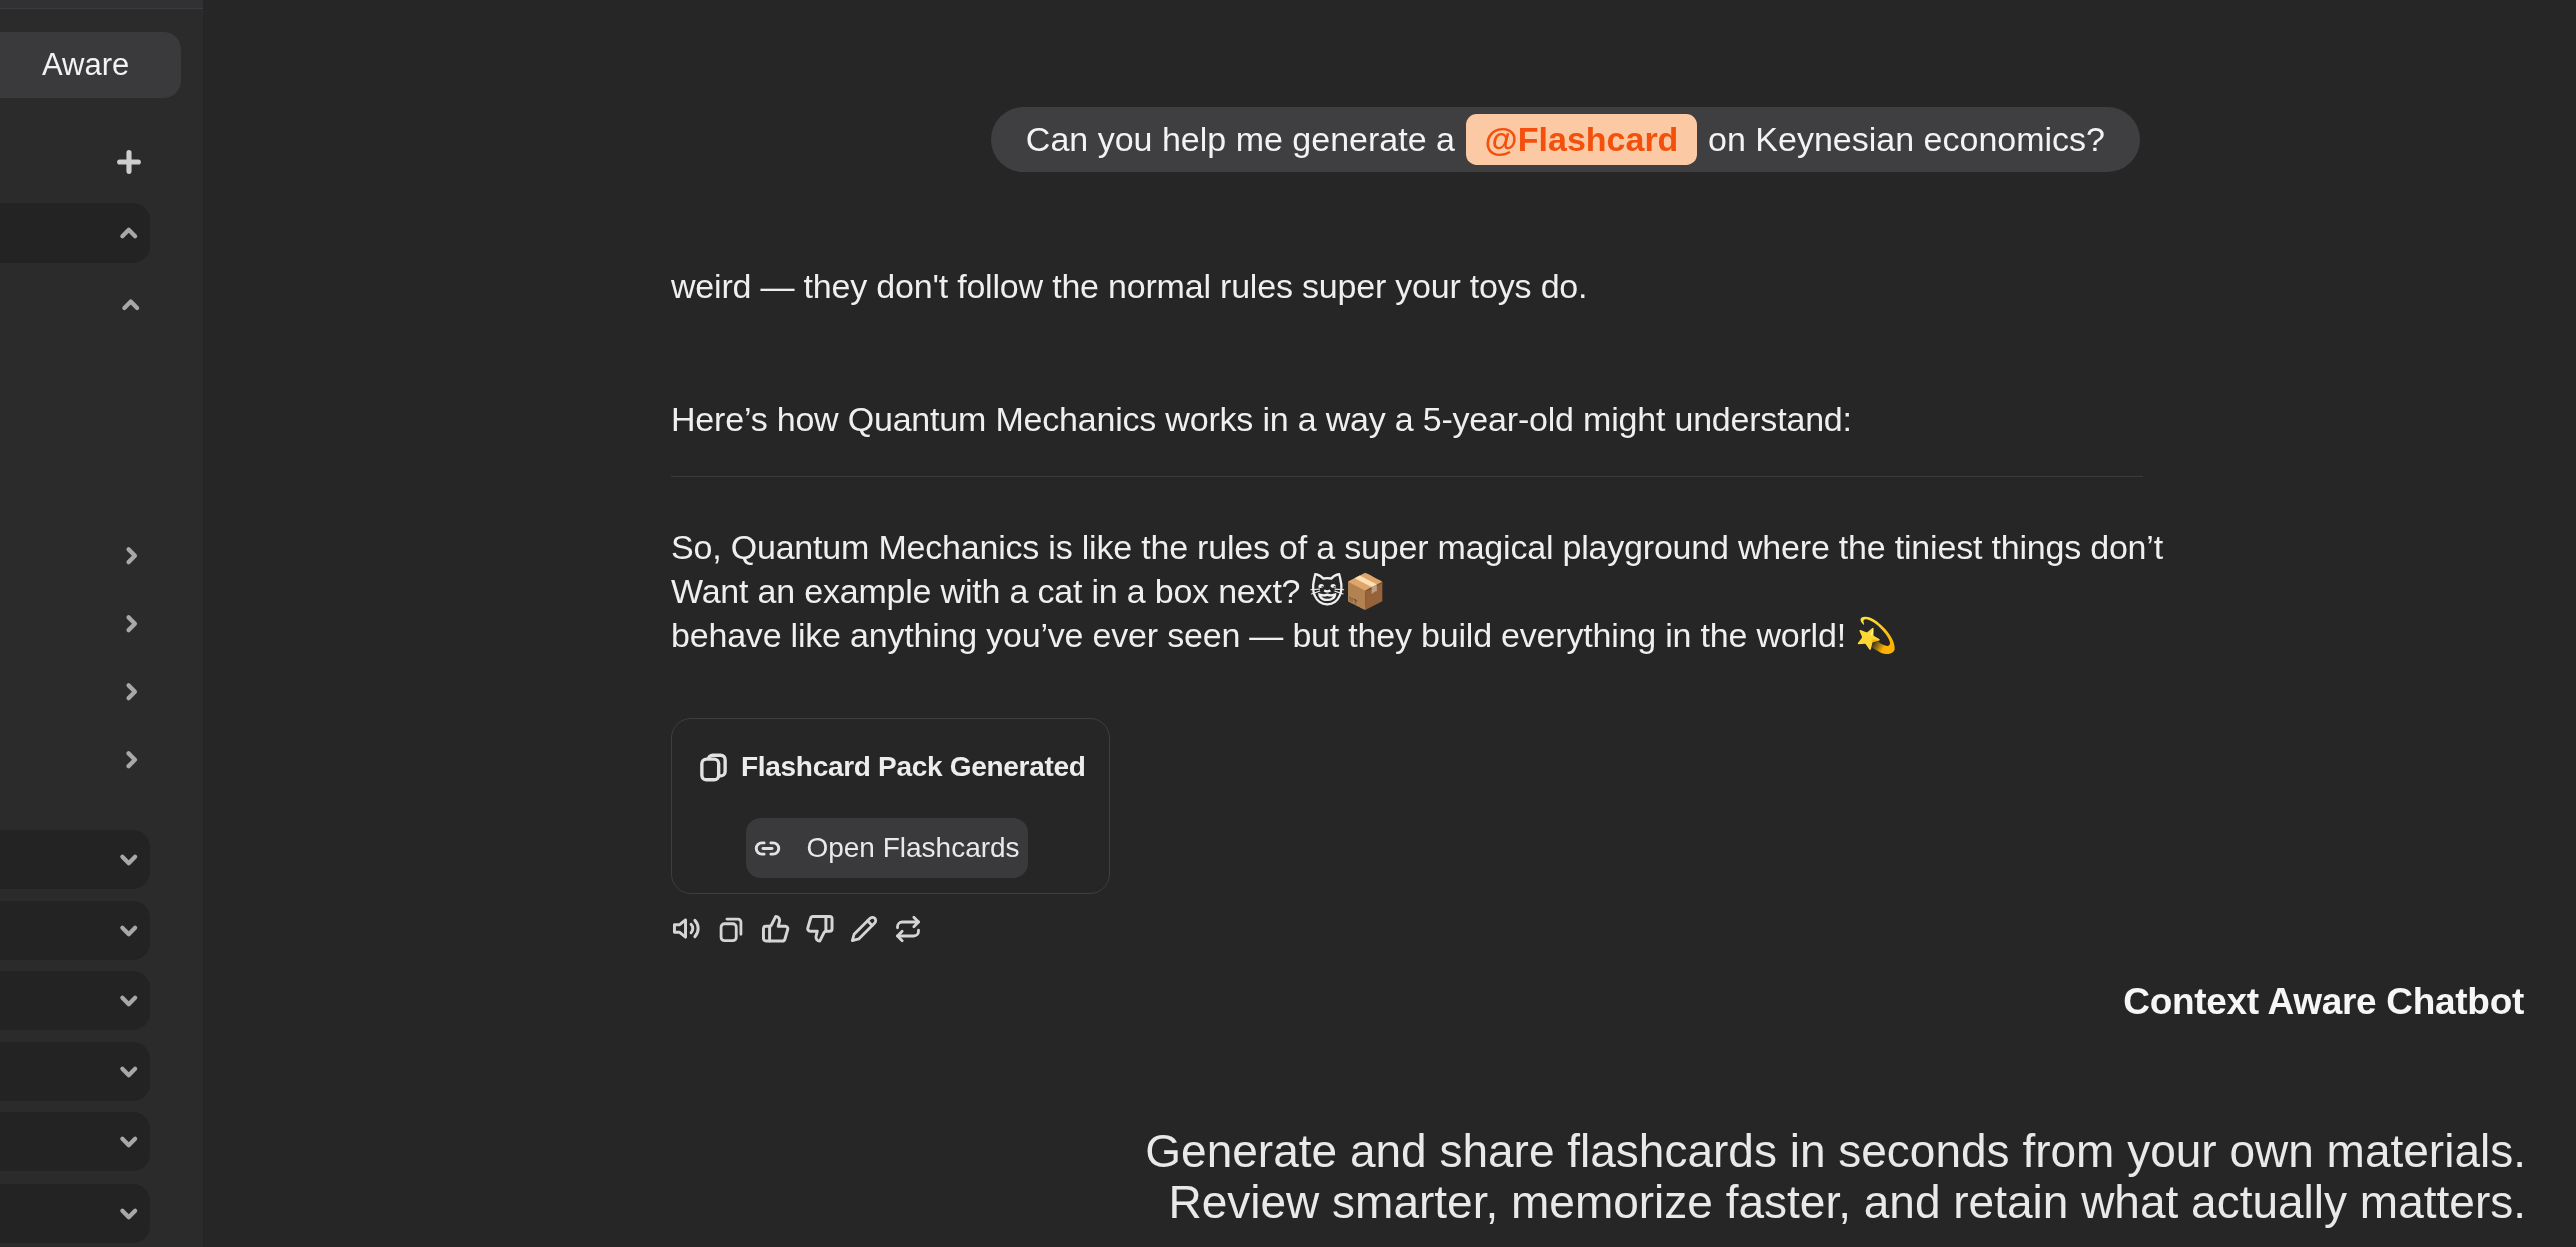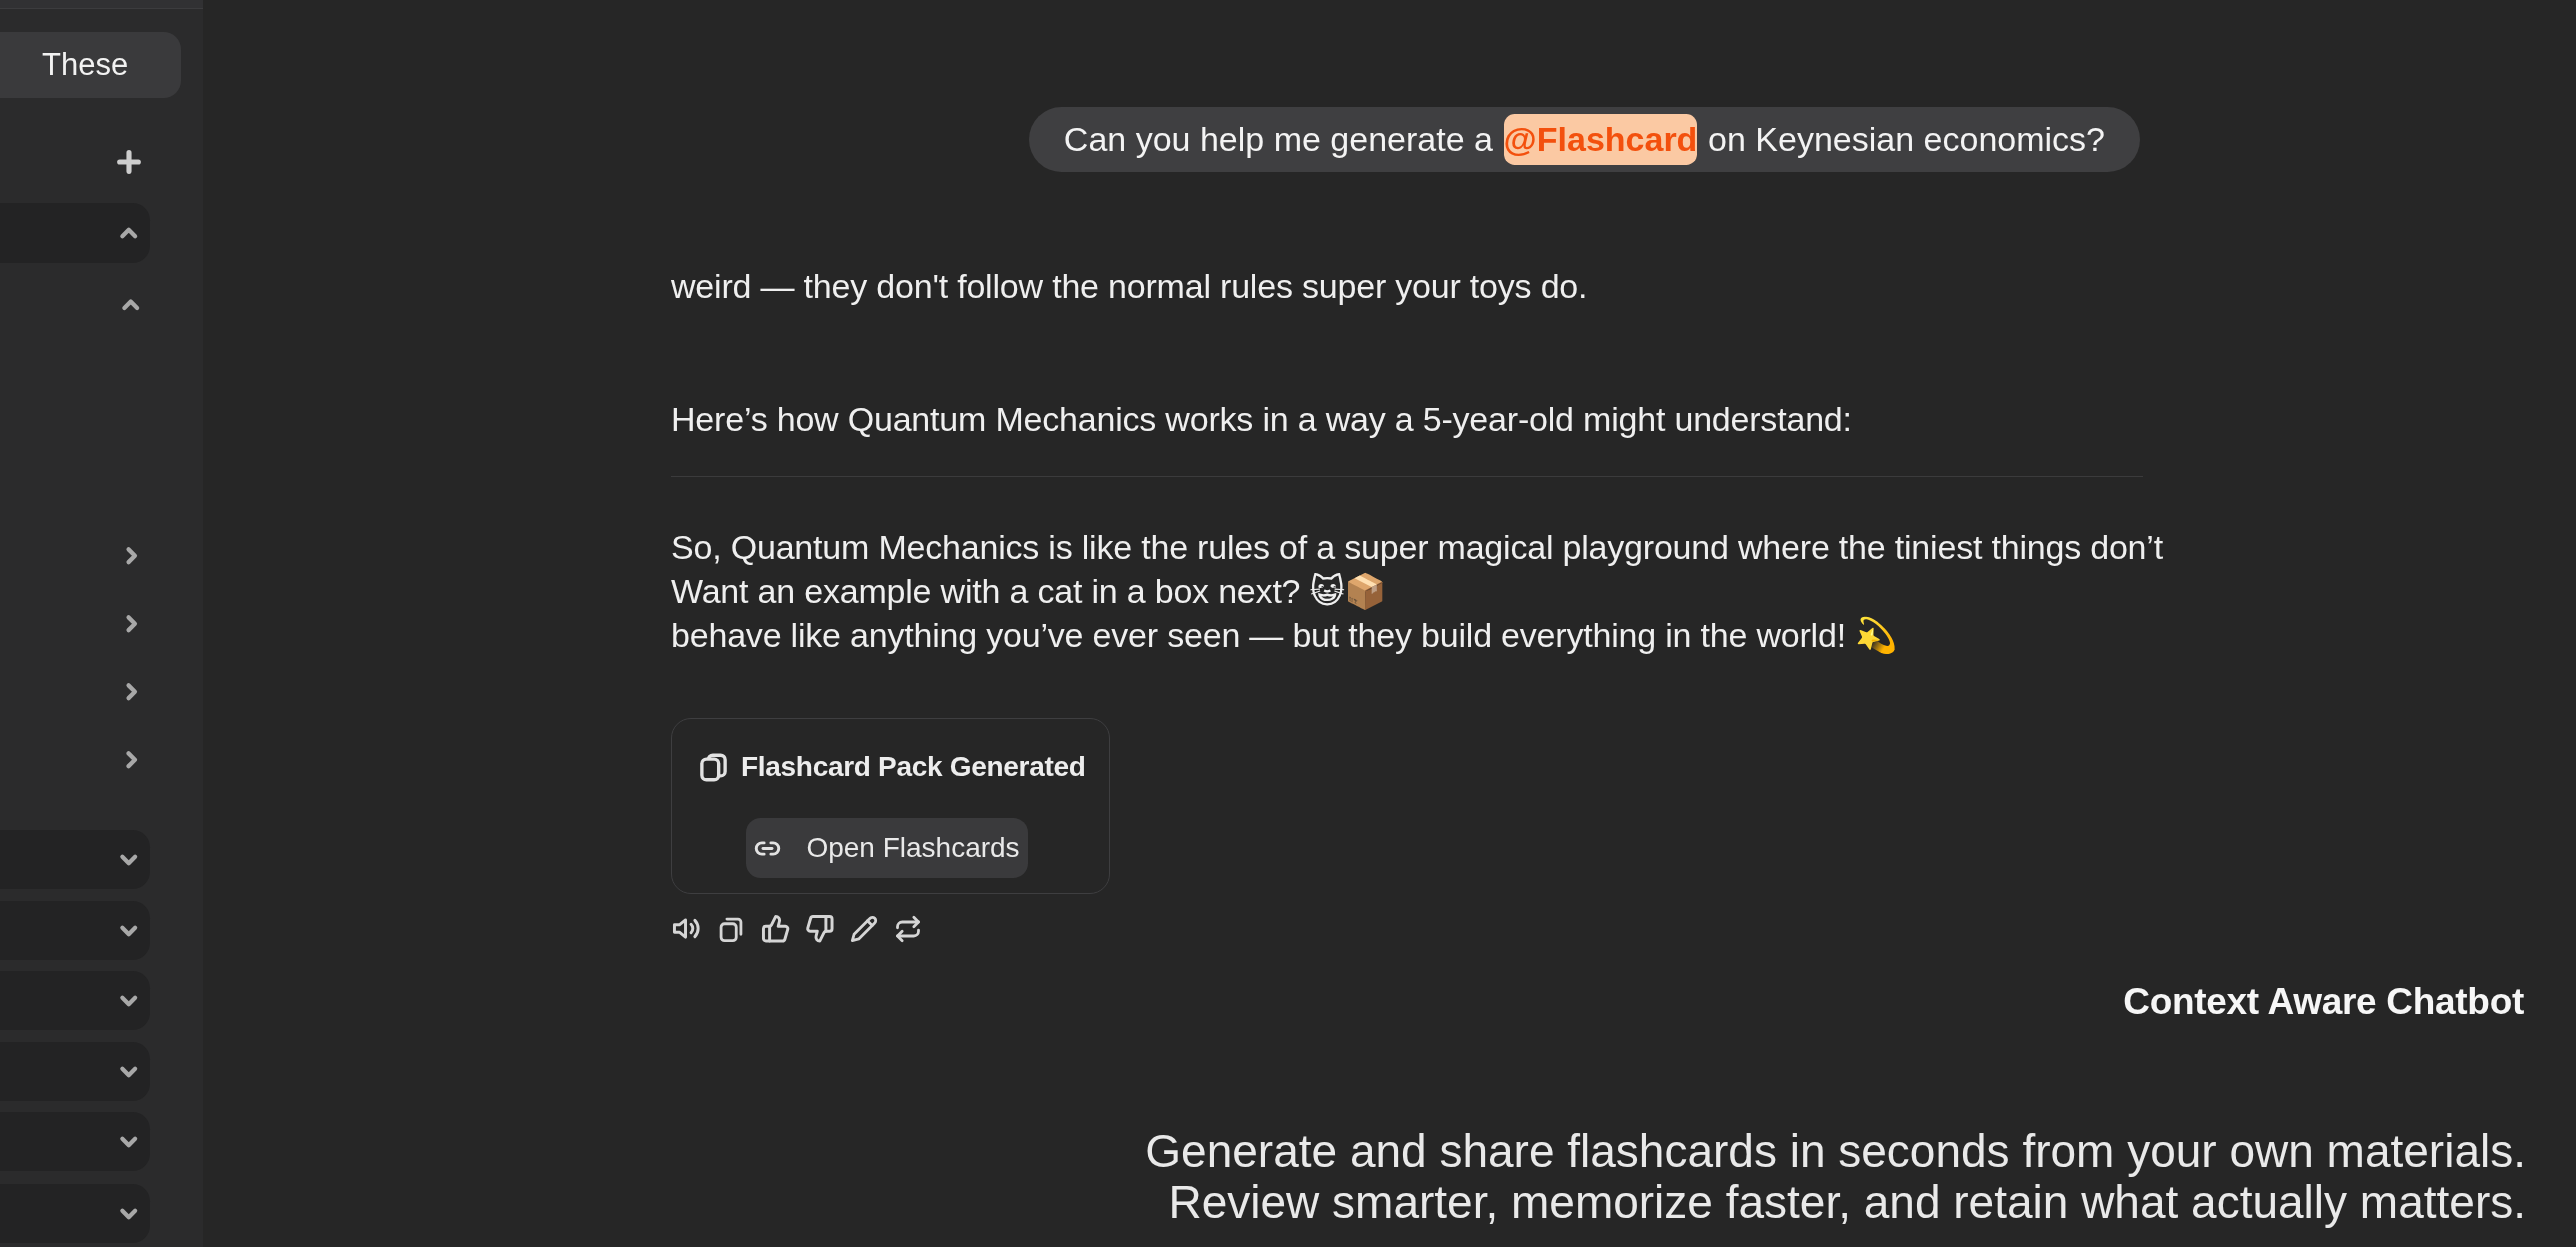--- a/index.html
+++ b/index.html
@@ -23,21 +23,21 @@
   .sb-row .chev { position:absolute; right:8.7px; top:50%; transform:translateY(-50%); }
   .row-a { top:203px; height:60px; }
   .chev-float { position:absolute; cursor:pointer; }
   .icon { display:block; }
 
   
   .bubble { position:absolute; right:436px; top:107px; height:65px;
             background:#3F3F41; border-radius:45px; display:flex; align-items:center;
             padding:0 35px; font-size:34px; color:#F3F3F3; white-space:nowrap; }
   .mention { background:#FBC9A3; color:#F3500D; font-weight:700; border-radius:10.7px;
-             padding:6px 0; margin:0 10.7px; }
+             padding:6px 19px; margin:0 10.7px; }
   .para { position:absolute; left:671px; color:#EFEFEF; font-size:34px;
           line-height:45px; letter-spacing:-0.2px; }
   .para span { display:block; white-space:nowrap; }
   .p1 { top:264px; }
   .p2 { top:397px; }
   .p3 { top:525px; line-height:44px; }
   .divider { position:absolute; left:671px; top:476px; width:1472px; height:1.3px;
              background:#3B3B3C; }
 
   
@@ -120,21 +120,21 @@
     </g>
   </defs>
 </svg>
 
 <div id="app">
 
   <aside class="sidebar">
     <div class="sb-top-partial"></div>
 
     <div class="tags-btn">
-      <span>These</span>
+      <span>Aware</span>
     </div>
 
     <button class="add-btn">
       <svg class="icon" width="28" height="28" viewBox="0 0 24 24">
           <use href="#i-plus"></use>
         </svg>
     </button>
 
     <div class="sb-row row-a">
       <svg class="chev icon" width="25.5" height="25.5" viewBox="0 0 24 24">

